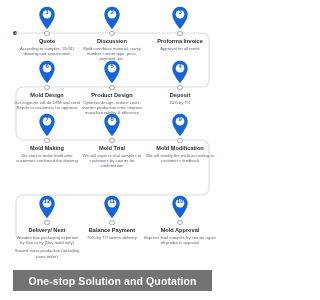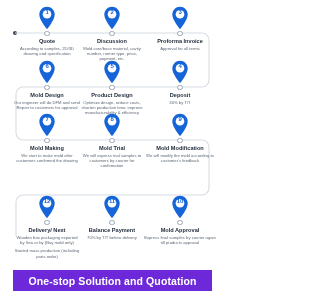--- a/index.html
+++ b/index.html
@@ -57,21 +57,21 @@
     color:#5d6876;
     font-weight:400;
   }
   .s-desc p{margin:0;}
   .s-desc p + p{margin-top:3px;}
 
   .banner{
     position:absolute;
     left:13px;top:270px;
     width:199px;height:21px;
-    background:#6d28d9;
+    background:#737373;
     display:flex;align-items:center;justify-content:center;
   }
   .banner span{
     color:#ffffff;
     font-size:10.5px;
     font-weight:700;
     letter-spacing:0.1px;
   }
 </style>
 </head>

